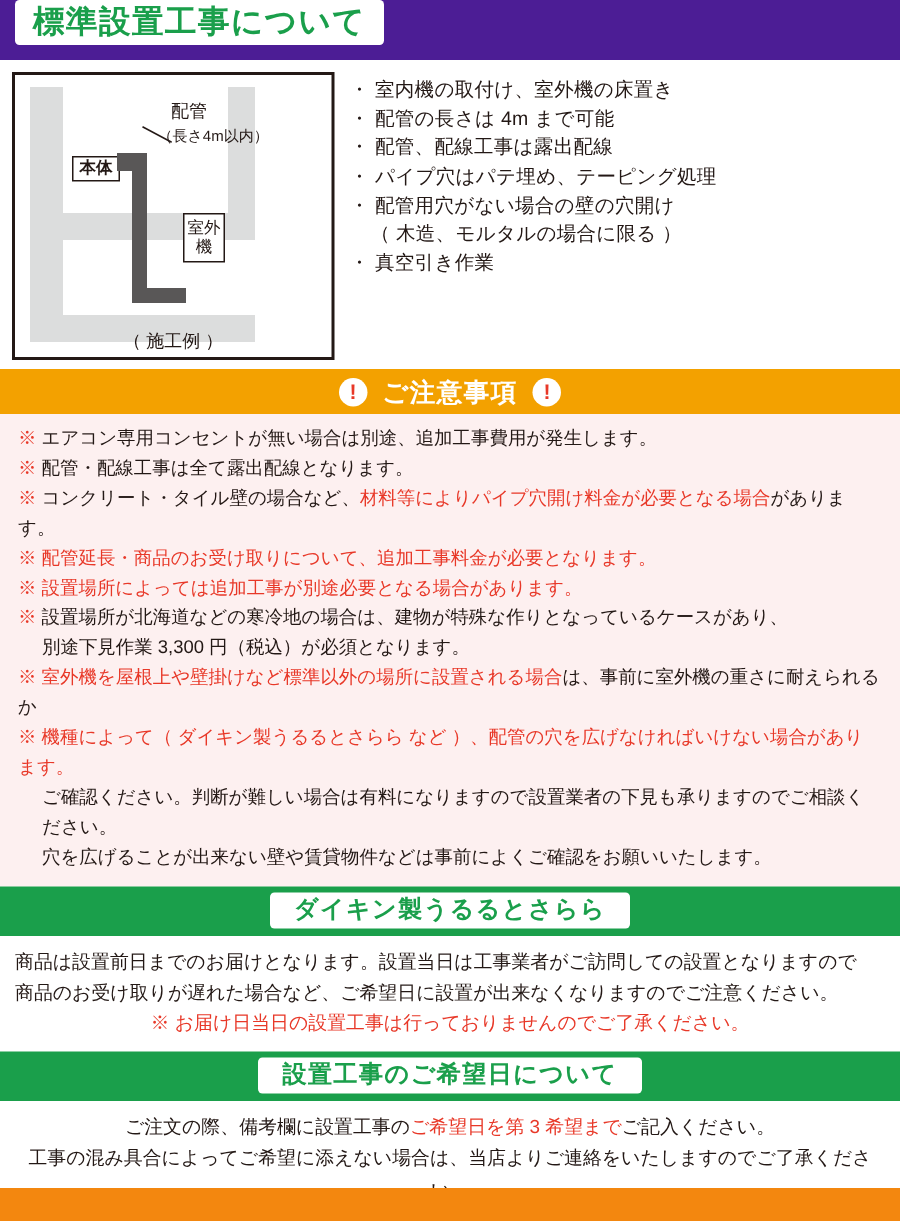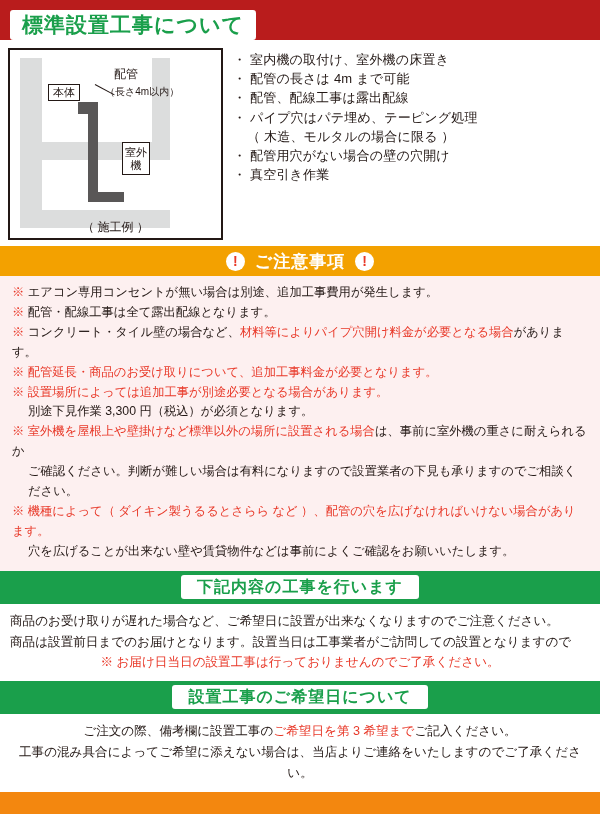--- a/index.html
+++ b/index.html
@@ -17,24 +17,24 @@
 
   .page {
     position: relative;
     width: 600px;
     height: 814px;
     box-sizing: border-box;
   }
 
   
   .header {
-    background: #b91c1c;
+    background: #4c1d95;
     height: 40px;
     display: flex;
-    align-items: flex-end;
+    align-items: flex-start;
     padding: 0 10px;
     box-sizing: border-box;
   }
   .header-title {
     background: #ffffff;
     color: #1a9f4b;
     font-weight: bold;
     font-size: 21px;
     letter-spacing: 1px;
     padding: 3px 12px 4px 12px;
@@ -205,70 +205,71 @@
 
   <div class="top-section">
 
     <div class="diagram">
 
       <div class="d-wall-v" style="left:10px; top:8px; width:22px; height:170px;"></div>
       <div class="d-wall-v" style="left:10px; top:92px; width:150px; height:18px;"></div>
       <div class="d-wall-v" style="left:142px; top:8px; width:18px; height:90px;"></div>
       <div class="d-wall-v" style="left:10px; top:160px; width:150px; height:18px;"></div>
 
-      <div class="d-label boxed" style="left:38px; top:34px; width:26px;">本体</div>
+      <div class="d-label boxed" style="left:38px; top:54px; width:26px;font-weight:bold;">本体</div>
 
       <div class="d-pipe" style="left:68px; top:52px; width:10px; height:12px;"></div>
       <div class="d-pipe" style="left:78px; top:52px; width:10px; height:100px;"></div>
       <div class="d-pipe" style="left:78px; top:142px; width:36px; height:10px;"></div>
 
       <div class="d-label boxed" style="left:112px; top:92px; width:22px; padding-top:3px; padding-bottom:3px;">室外機</div>
 
       <div class="d-label" style="left:104px; top:18px; font-size:12px;">配管</div>
       <div class="d-label" style="left:95px; top:36px; font-size:10px;">（長さ4m以内）</div>
       <div class="d-leader" style="left:85px; top:34px; width:22px; height:1px; transform:rotate(28deg); transform-origin:left center;"></div>
 
       <div class="d-caption">（ 施工例 ）</div>
     </div>
 
     <div class="bullets">
       <div class="bullet">・ 室内機の取付け、室外機の床置き</div>
       <div class="bullet">・ 配管の長さは 4m まで可能</div>
       <div class="bullet">・ 配管、配線工事は露出配線</div>
       <div class="bullet">・ パイプ穴はパテ埋め、テーピング処理</div>
+      <div class="bullet">・ 配管用穴がない場合の壁の穴開け</div>
       <div class="bullet indent">（ 木造、モルタルの場合に限る ）</div>
-      <div class="bullet">・ 配管用穴がない場合の壁の穴開け</div>
       <div class="bullet">・ 真空引き作業</div>
     </div>
   </div>
 
   <div class="caution-bar">
     <span class="bang">!</span>
     <span class="caution-title">ご注意事項</span>
     <span class="bang">!</span>
   </div>
 
   <div class="caution-body" id="caution-body">
       <div class="c-line"><span class="star">※ </span><span>エアコン専用コンセントが無い場合は別途、追加工事費用が発生します。</span></div>
       <div class="c-line"><span class="star">※ </span><span>配管・配線工事は全て露出配線となります。</span></div>
       <div class="c-line"><span class="star">※ </span><span>コンクリート・タイル壁の場合など、</span><span class="red">材料等によりパイプ穴開け料金が必要となる場合</span><span>があります。</span></div>
       <div class="c-line"><span class="star">※ </span><span class="red">配管延長・商品のお受け取りについて、追加工事料金が必要となります。</span></div>
       <div class="c-line"><span class="star">※ </span><span class="red">設置場所によっては追加工事が別途必要となる場合があります。</span></div>
+      <div class="c-line"><span class="star">※ </span><span>設置場所が北海道などの寒冷地の場合は、建物が特殊な作りとなっているケースがあり、</span></div>
       <div class="c-line sub"><span>別途下見作業 3,300 円（税込）が必須となります。</span></div>
       <div class="c-line"><span class="star">※ </span><span class="red">室外機を屋根上や壁掛けなど標準以外の場所に設置される場合</span><span>は、事前に室外機の重さに耐えられるか</span></div>
+      <div class="c-line"><span class="star">※ </span><span class="red">機種によって（ ダイキン製うるるとさらら など ）、配管の穴を広げなければいけない場合があります。</span></div>
       <div class="c-line sub"><span>ご確認ください。判断が難しい場合は有料になりますので設置業者の下見も承りますのでご相談ください。</span></div>
-      <div class="c-line"><span class="star">※ </span><span class="red">機種によって（ ダイキン製うるるとさらら など ）、配管の穴を広げなければいけない場合があります。</span></div>
       <div class="c-line sub"><span>穴を広げることが出来ない壁や賃貸物件などは事前によくご確認をお願いいたします。</span></div>
     </div>
 
   <div id="sections">
-      <div class="sub-bar"><div class="sub-bar-inner">下記内容の工事を行います</div></div>
+      <div class="sub-bar"><div class="sub-bar-inner">ダイキン製うるるとさらら</div></div>
       <div class="sub-body">
+        <div class="s-line"><span>商品は設置前日までのお届けとなります。設置当日は工事業者がご訪問しての設置となりますので</span></div>
         <div class="s-line"><span>商品のお受け取りが遅れた場合など、ご希望日に設置が出来なくなりますのでご注意ください。</span></div>
-        <div class="s-line"><span>商品は設置前日までのお届けとなります。設置当日は工事業者がご訪問しての設置となりますので</span></div>
         <div class="s-line center"><span class="red">※ お届け日当日の設置工事は行っておりませんのでご了承ください。</span></div>
       </div>
       <div class="sub-bar"><div class="sub-bar-inner">設置工事のご希望日について</div></div>
       <div class="sub-body">
         <div class="s-line center"><span>ご注文の際、備考欄に設置工事の</span><span class="red">ご希望日を第 3 希望まで</span><span>ご記入ください。</span></div>
         <div class="s-line center"><span>工事の混み具合によってご希望に添えない場合は、当店よりご連絡をいたしますのでご了承ください。</span></div>
       </div>
       <div class="sub-bar"></div>
     </div>
 

